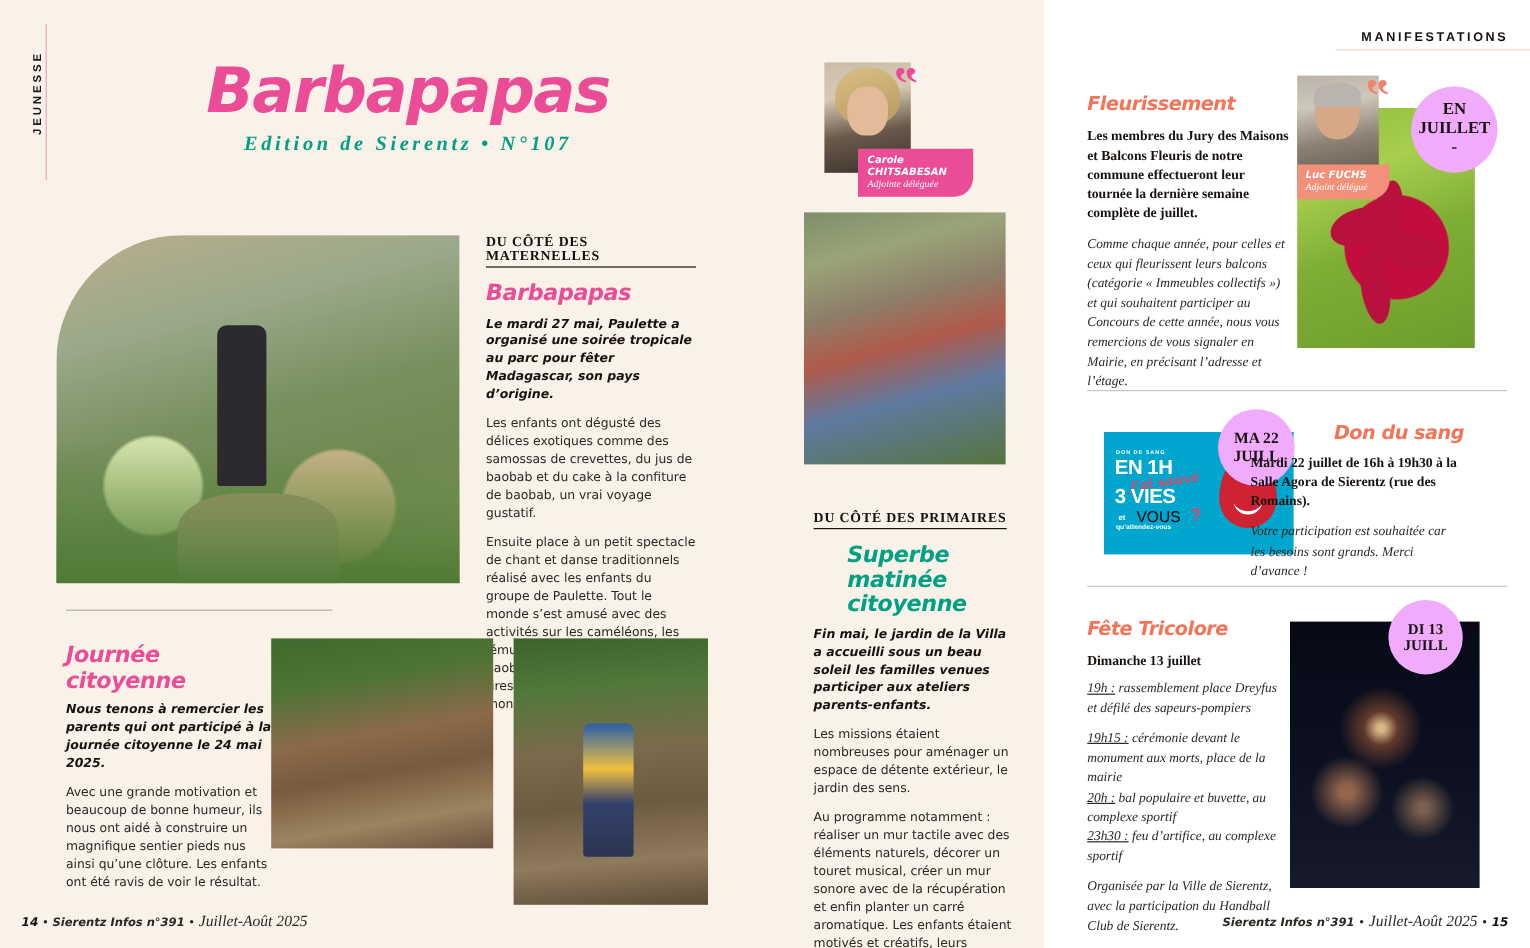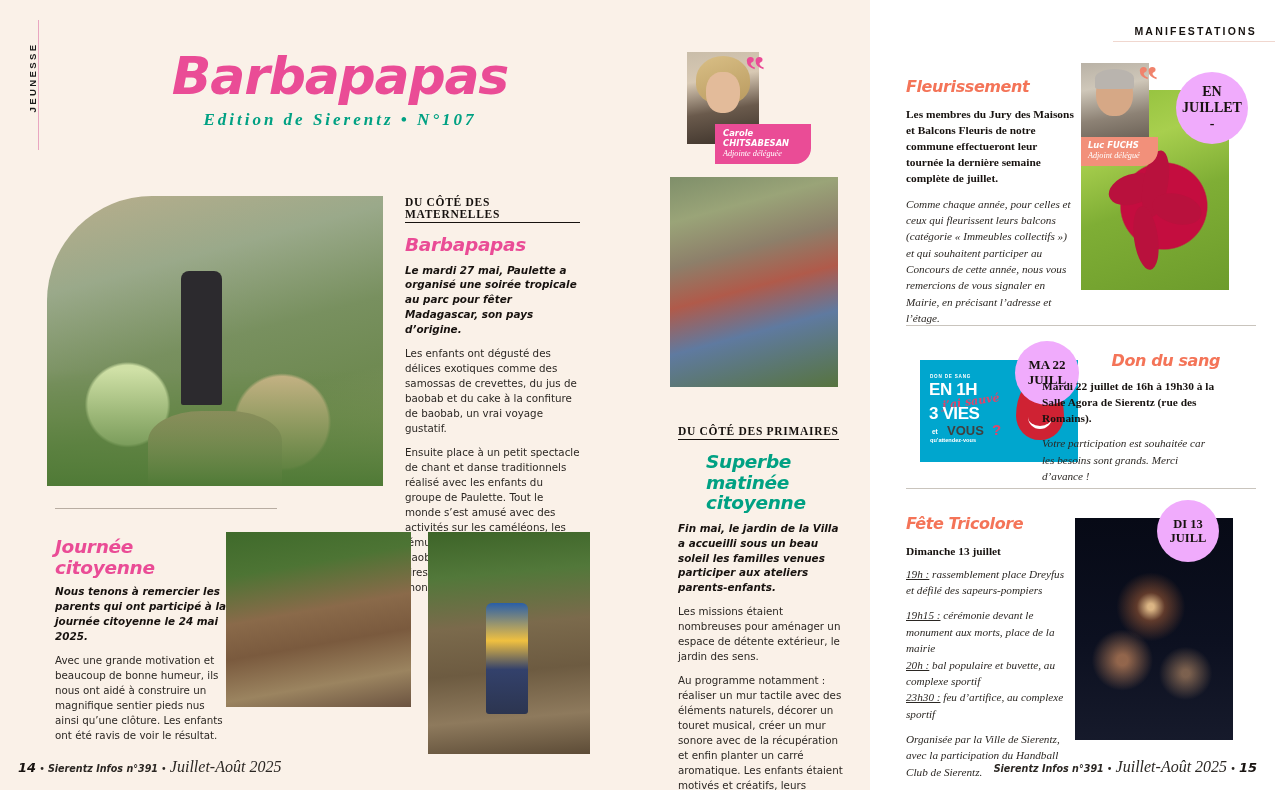--- a/index.html
+++ b/index.html
@@ -244,21 +244,21 @@
     position:absolute;left:9px;top:44px;
     font-family:"Liberation Sans", sans-serif;font-size:17px;font-weight:800;
     color:#ffffff;letter-spacing:-.4px;
   }
   .bl-et{
     position:absolute;left:12px;top:68px;
     font-family:"Liberation Sans", sans-serif;font-size:6.5px;font-weight:700;color:#ffffff;
   }
   .bl-vous{
     position:absolute;left:27px;top:63px;
-    font-family:"Liberation Sans", sans-serif;font-size:13px;font-weight:700;color:#404040;
+    font-family:"Liberation Sans", sans-serif;font-size:13px;font-weight:400;color:#000000;
   }
   .bl-q{
     position:absolute;left:72px;top:61px;
     font-family:"Liberation Sans", sans-serif;font-size:15px;font-weight:800;color:#e0456a;
   }
   .bl-wait{
     position:absolute;left:10px;top:77px;
     font-family:"Liberation Sans", sans-serif;font-size:5.6px;font-weight:700;color:#ffffff;
   }
   .bl-drop{
@@ -286,23 +286,23 @@
 
   .col-fleur{position:absolute;left:906px;top:78px;width:168px;}
   .col-sang{position:absolute;left:1042px;top:352px;width:178px;}
   .col-fete{position:absolute;left:906px;top:515px;width:160px;}
 
   
   .footer{
     position:absolute;bottom:14px;
     font-family:"DejaVu Sans", sans-serif;font-size:9.6px;color:#2b2723;
   }
-  .footer .pg{font-size:13px;font-weight:800;font-style:italic;color:#17120f;}
+  .footer .pg{font-size:10px;font-weight:800;font-style:italic;color:#17120f;}
   .footer .it{font-weight:700;font-style:italic;}
-  .footer .lt{font-family:"Liberation Serif", serif;font-style:italic;font-size:16px;}
+  .footer .lt{font-family:"Liberation Serif", serif;font-style:italic;font-size:13px;}
 </style>
 </head>
 <body>
 
 <div class="spread">
 
   <div class="page-left">
 
     <div class="vtab">
       <div class="vtab-rule"></div>

